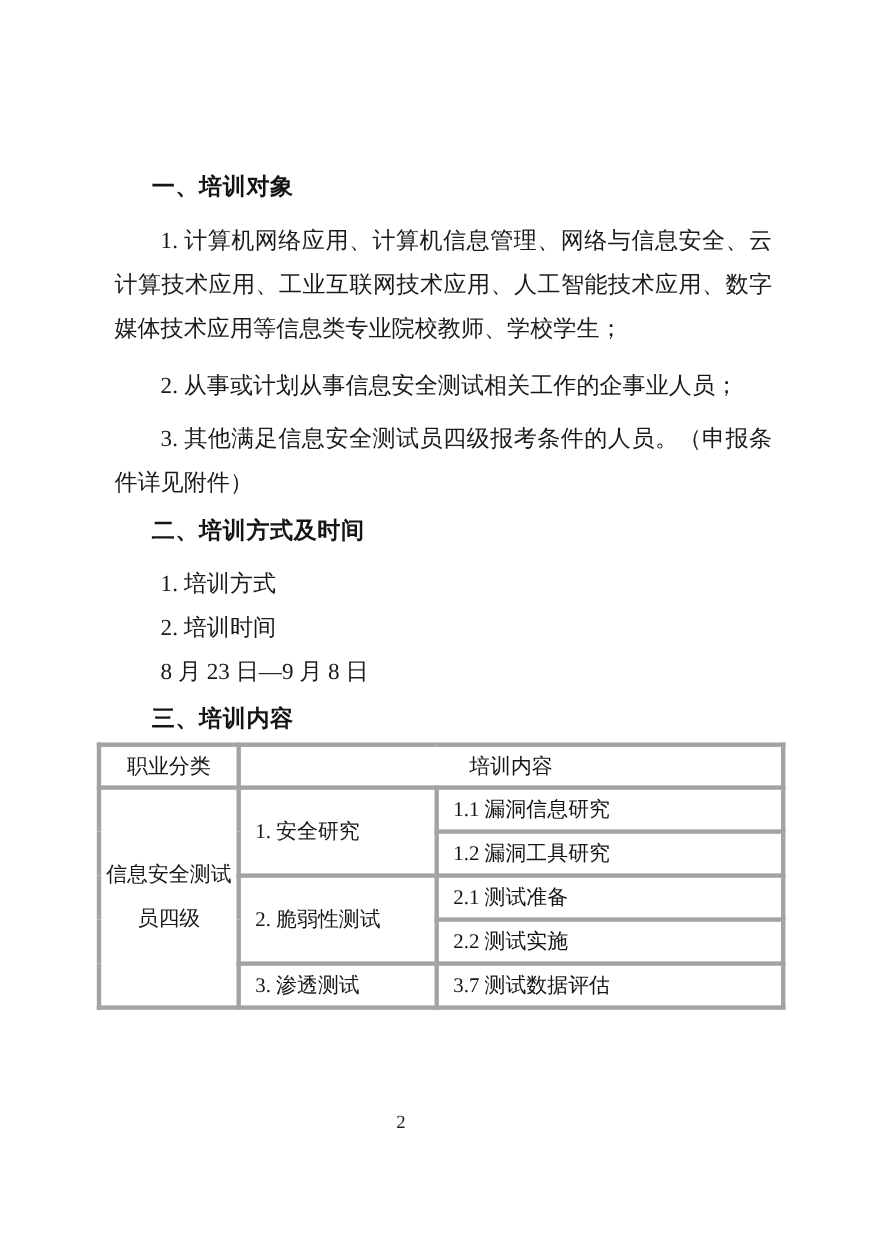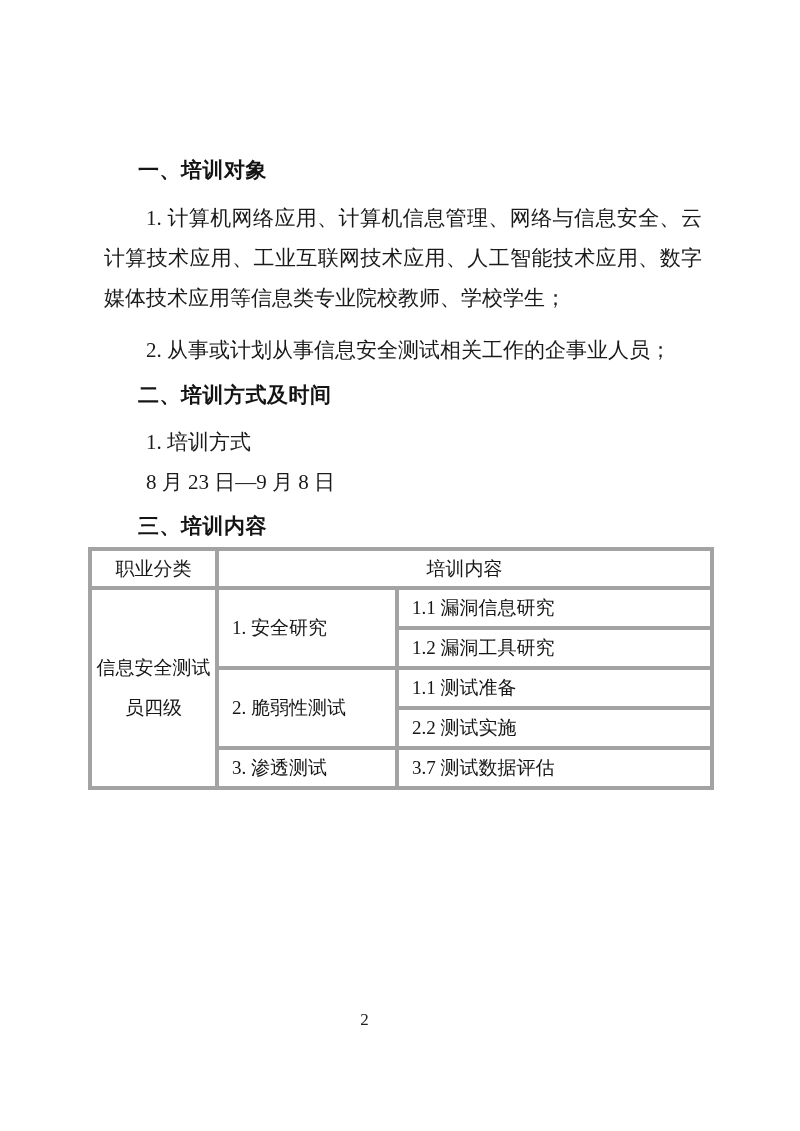--- a/index.html
+++ b/index.html
@@ -101,26 +101,28 @@
 
 <div class="page">
   <div class="content">
 
     <h2 class="hd">一、培训对象</h2>
 
     <p class="para mt-p1">1. 计算机网络应用、计算机信息管理、网络与信息安全、云计算技术应用、工业互联网技术应用、人工智能技术应用、数字媒体技术应用等信息类专业院校教师、学校学生；</p>
 
     <p class="para mt-p2">2. 从事或计划从事信息安全测试相关工作的企事业人员；</p>
 
+    <p class="para mt-p3">3. 其他满足信息安全测试员四级报考条件的人员。（申报条件详见附件）</p>
 
     <h2 class="hd mt-h2">二、培训方式及时间</h2>
 
     <p class="para mt-s1t">1. 培训方式</p>
 
 
+    <p class="para">2. 培训时间</p>
 
     <p class="para">8 月 23 日—9 月 8 日</p>
 
     <h2 class="hd mt-h3">三、培训内容</h2>
 
     <table class="tbl">
       <colgroup>
         <col class="col-occ">
         <col class="col-mod">
         <col class="col-top">
@@ -133,21 +135,21 @@
       <tr>
         <td class="occ" rowspan="5">信息安全测试员四级</td>
         <td class="mod" rowspan="2">1. 安全研究</td>
         <td class="top">1.1 漏洞信息研究</td>
       </tr>
       <tr>
         <td class="top">1.2 漏洞工具研究</td>
       </tr>
       <tr>
         <td class="mod" rowspan="2">2. 脆弱性测试</td>
-        <td class="top">1.1 测试准备</td>
+        <td class="top">2.1 测试准备</td>
       </tr>
       <tr>
         <td class="top">2.2 测试实施</td>
       </tr>
       <tr>
         <td class="mod">3. 渗透测试</td>
         <td class="top">3.7 测试数据评估</td>
       </tr>
     </tbody>
       </table>

